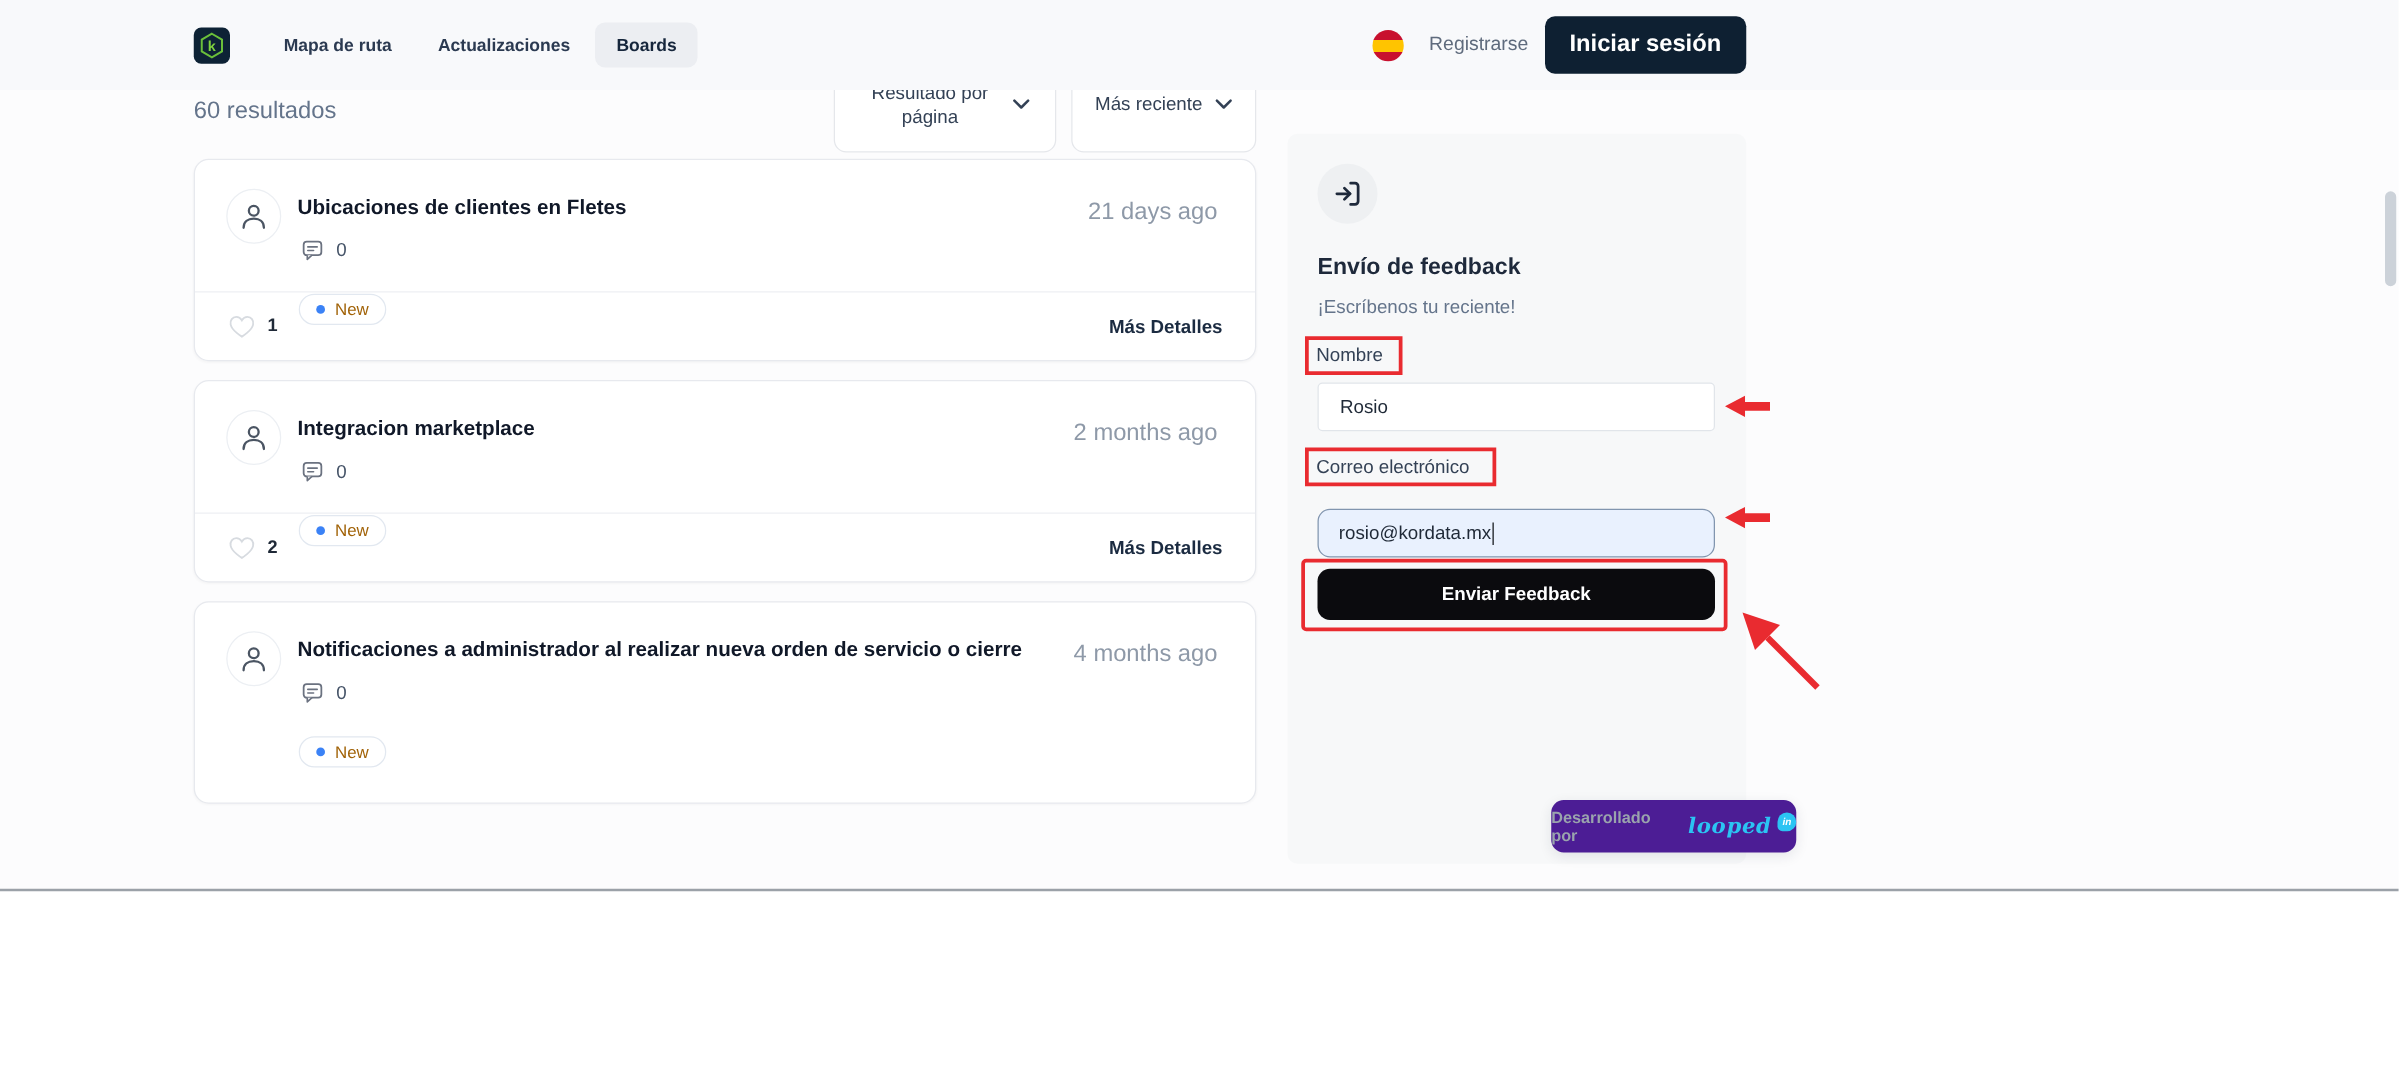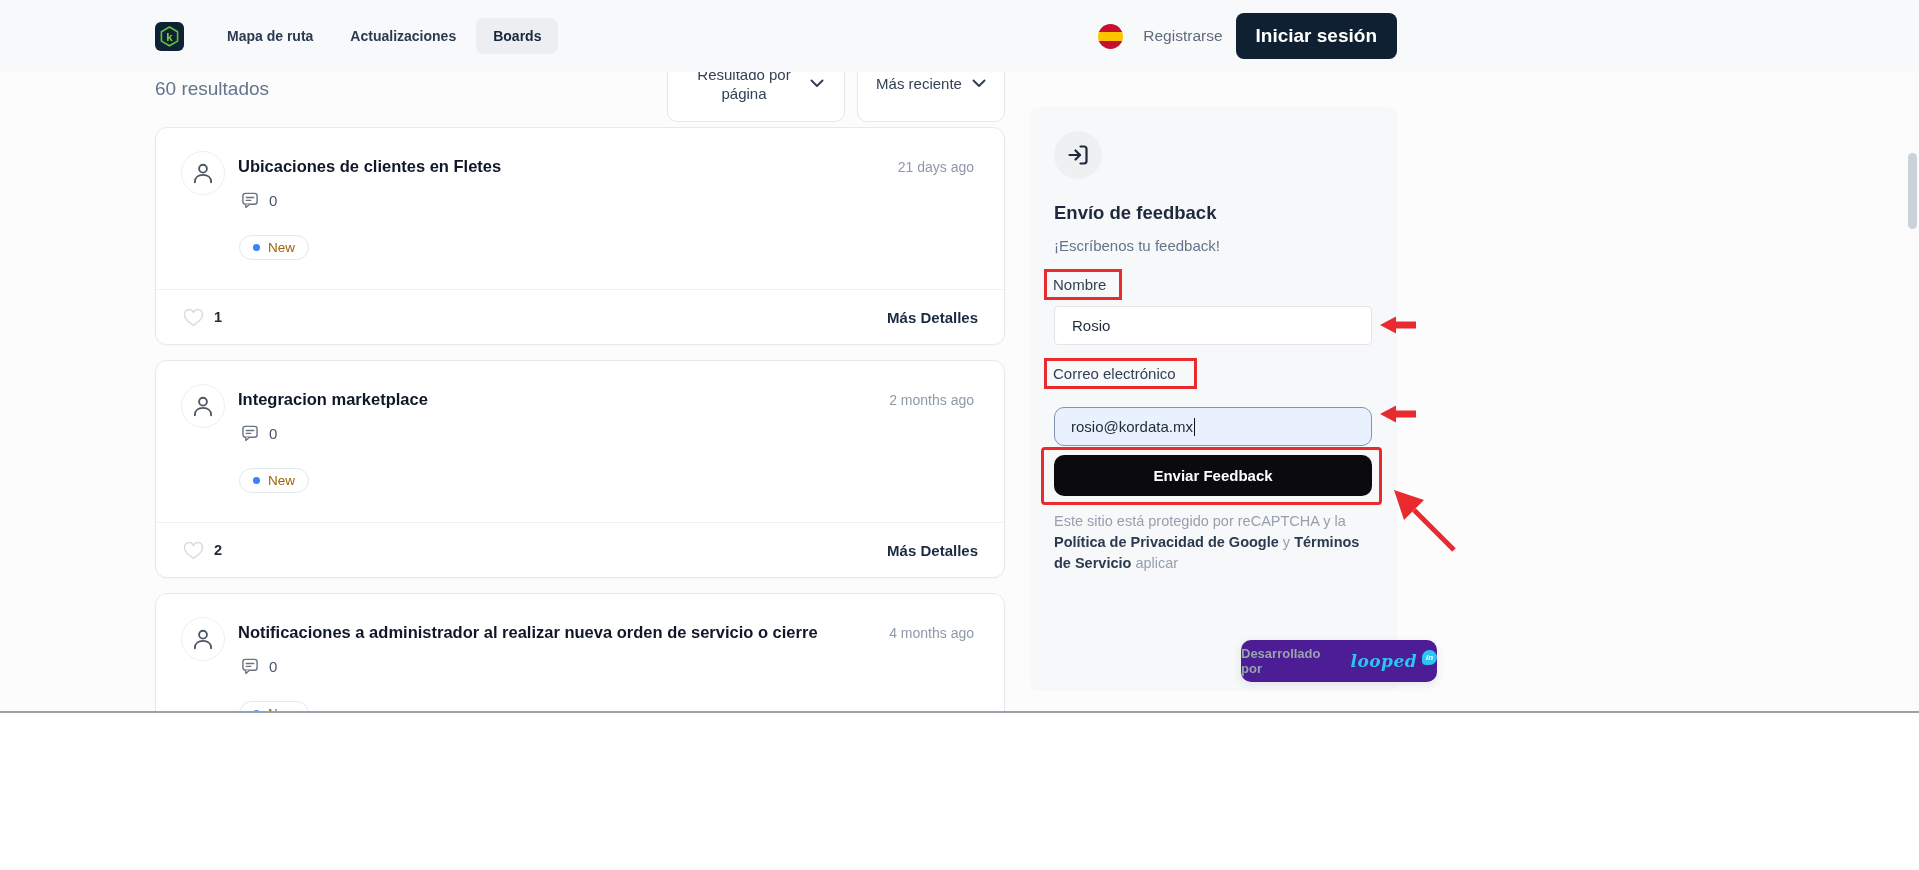--- a/index.html
+++ b/index.html
@@ -27,26 +27,26 @@
   .dropdown { position:absolute; top:45px; height:77px; background:#ffffff; border:1px solid #e5e7eb; border-radius:10px;
               z-index:5; display:flex; align-items:center; justify-content:center; cursor:pointer; }
   .dd-per-page { left:667px; width:178px; }
   .dd-sort { left:857px; width:148px; }
   .dd-label { font-size:15px; color:#334155; text-align:center; line-height:19px; width:112px; }
   .dd-label-sort { font-size:15px; color:#334155; white-space:nowrap; }
   .dd-chevron { margin-left:10px; flex:none; display:flex; }
 
   
   .cards-col { position:absolute; left:155px; top:127px; width:850px; display:flex; flex-direction:column; gap:15px; z-index:10; }
-  .card { position:relative; background:#ffffff; border:1px solid #e7e9ee; border-radius:12px; height:218px;
+  .card { position:relative; background:#ffffff; border:1px solid #e7e9ee; border-radius:12px; height:162px;
           box-shadow:0 1px 2px rgba(16,24,40,0.03); }
   .avatar-ring { position:absolute; left:25px; top:23px; width:44px; height:44px; border:1px solid #eceff3; border-radius:50%;
                  display:flex; align-items:center; justify-content:center; }
   .card-title { position:absolute; left:82px; top:29px; font-size:16.5px; font-weight:700; color:#101828; max-width:620px; }
-  .card-age { position:absolute; right:30px; top:31px; font-size:14px; color:#8e99a8; }
+  .card-age { position:absolute; right:30px; top:31px; font-size:19px; color:#8e99a8; }
   .comment-row { position:absolute; left:84px; top:62px; display:flex; align-items:center; gap:9px; }
   .comment-count { font-size:15px; color:#475569; }
   .badge { position:absolute; left:83px; top:107px; display:inline-flex; align-items:center; gap:8px;
            border:1px solid #e2e8f0; background:#ffffff; border-radius:9999px; padding:4px 13px; }
   .badge-dot { width:7px; height:7px; border-radius:50%; background:#3b82f6; }
   .badge-label { font-size:13.5px; color:#a16207; }
   .card-footer { position:absolute; left:0; right:0; bottom:0; height:55px; border-top:1px solid #eef0f3;
                  display:flex; align-items:center; padding:0 26px 0 27px; }
   .like-group { display:flex; align-items:center; gap:10px; cursor:pointer; }
   .like-count { font-size:14.5px; font-weight:700; color:#1f2937; }
@@ -230,40 +230,33 @@
 
   <div class="sidebar">
     <div class="enter-circle">
       <svg width="24" height="24" viewBox="0 0 24 24">
         <path d="M14.5 3.5 H18 A2.5 2.5 0 0 1 20.5 6 V18 A2.5 2.5 0 0 1 18 20.5 H14.5" fill="none" stroke="#1e293b" stroke-width="2.2" stroke-linecap="round"></path>
         <line x1="3.5" y1="12" x2="14" y2="12" stroke="#1e293b" stroke-width="2.2" stroke-linecap="round"></line>
         <polyline points="9.5,7.5 14,12 9.5,16.5" fill="none" stroke="#1e293b" stroke-width="2.2" stroke-linecap="round" stroke-linejoin="round"></polyline>
       </svg>
     </div>
     <div class="fb-title">Envío de feedback</div>
-    <div class="fb-subtitle">¡Escríbenos tu feedback!</div>
+    <div class="fb-subtitle">¡Escríbenos tu reciente!</div>
 
     <div class="fb-label-nombre">Nombre</div>
     <input class="fb-input-name" type="text" value="Rosio" style="">
 
     <div class="fb-label-correo">Correo electrónico</div>
     <div class="fb-input-email">
       <span>rosio@kordata.mx</span>
       <span class="caret"></span>
     </div>
 
     <button class="fb-submit">Enviar Feedback</button>
 
-    <div class="recaptcha">
-      <span>Este sitio está protegido por reCAPTCHA y la</span>
-      <span class="rc-link">Política de Privacidad de Google</span>
-      <span>y</span>
-      <span class="rc-link">Términos de Servicio</span>
-      <span>aplicar</span>
-    </div>
   </div>
 
   <div class="anno-box anno-box1"></div>
   <div class="anno-box anno-box2"></div>
   <div class="anno-box anno-box3"></div>
 
   <svg class="anno-arrow" style="left:1380px; top:315px;" width="38" height="20" viewBox="0 0 38 20">
     <polygon points="0,10 16,1.5 16,6.5 36,6.5 36,13.5 16,13.5 16,18.5" fill="#e92b30"></polygon>
   </svg>
   <svg class="anno-arrow" style="left:1380px; top:404px;" width="38" height="20" viewBox="0 0 38 20">

